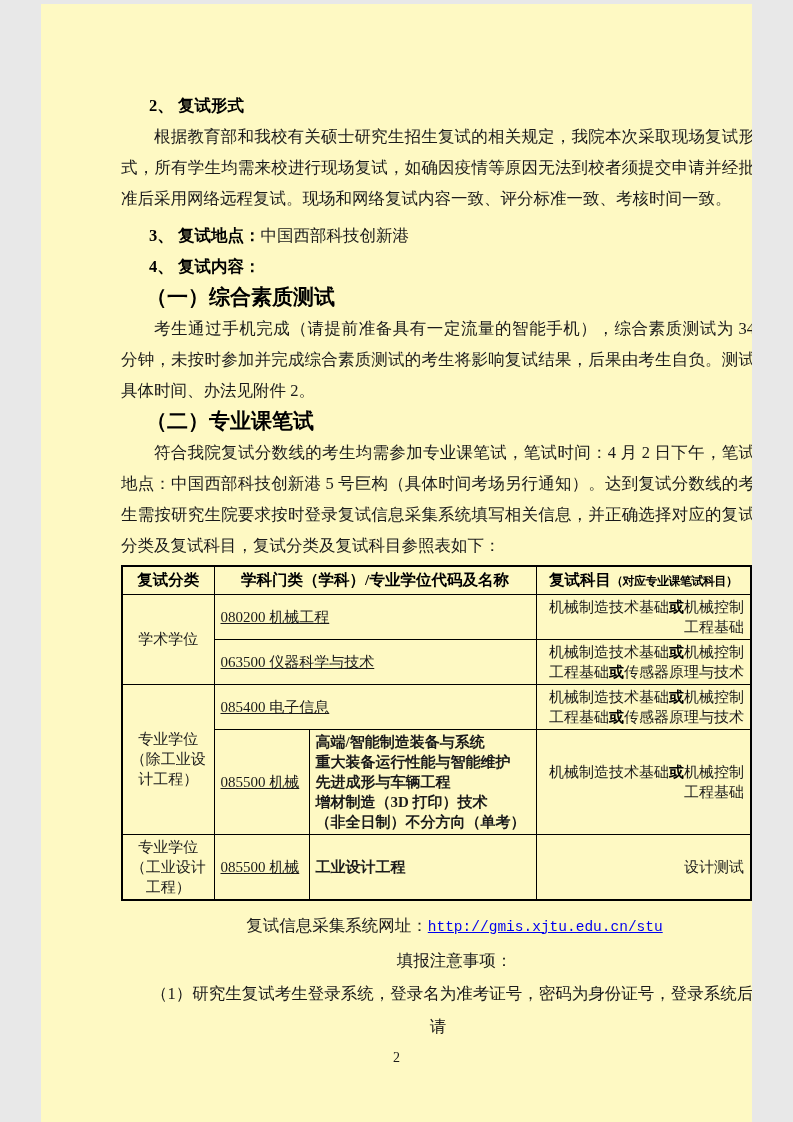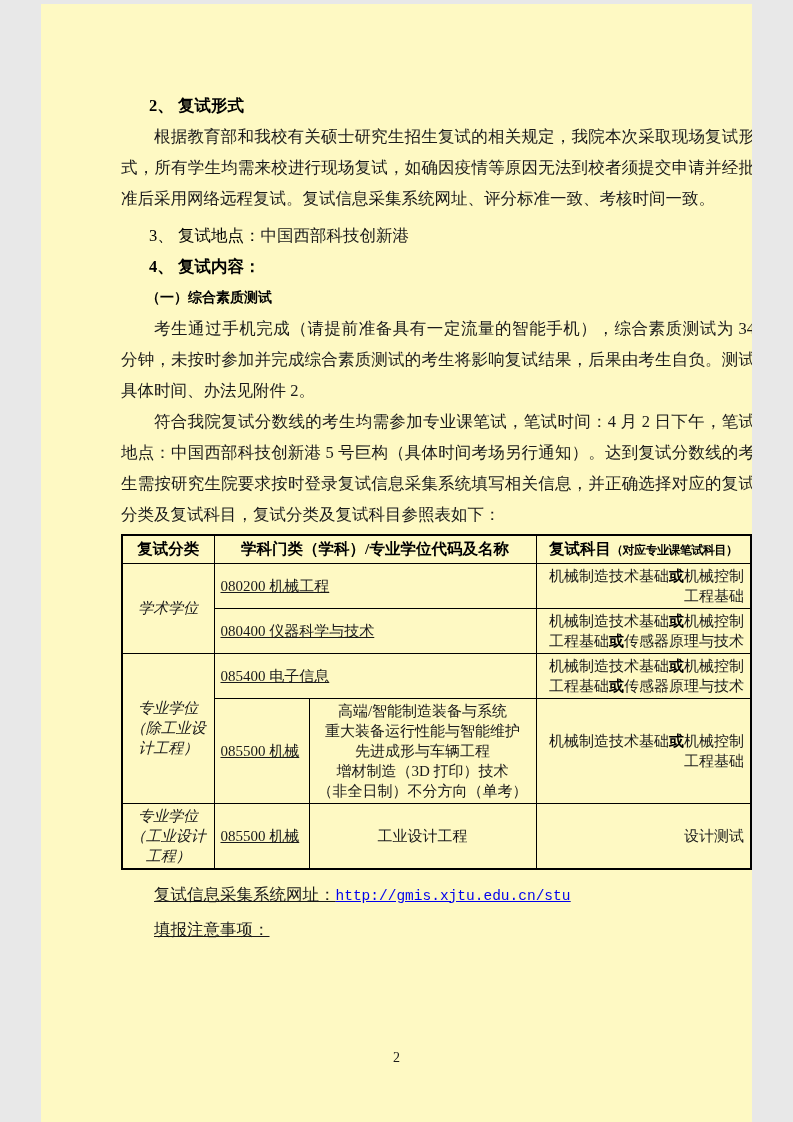--- a/index.html
+++ b/index.html
@@ -21,31 +21,31 @@
     width: 634px;
   }
   .h-num {
     font-weight: bold;
     color: #000;
     font-size: 16.5px;
     line-height: 31px;
     text-indent: 28px;
   }
   .h3line { font-size: 16.5px; line-height: 31px; text-indent: 28px; margin-top: 6px; }
-  .h3line .lbl { font-weight: normal; color: #000; }
+  .h3line .lbl { font-weight: bold; color: #000; }
   .para {
     font-size: 16.5px;
     line-height: 31px;
     text-align: justify;
     text-indent: 33px;
   }
   .h-paren {
     font-weight: bold;
     color: #000;
-    font-size: 14px;
+    font-size: 21px;
     line-height: 31px;
     text-indent: 25px;
   }
   table.ref {
     margin-top: 4px;
     width: 629px;
     border-collapse: collapse;
     table-layout: fixed;
     font-size: 15px;
     color: #1a1a1a;
@@ -58,28 +58,28 @@
     padding: 2px 6px;
     overflow: hidden;
   }
   tr.rhead { height: 28px; }
   tr.r1, tr.r2 { height: 41px; }
   tr.r3 { height: 40px; }
   tr.r4 { height: 101px; }
   tr.r5 { height: 62px; }
   table.ref th { font-weight: bold; color: #000; text-align: center; padding: 2px 2px; font-size: 15.5px; }
   table.ref th .note { font-size: 12px; letter-spacing: -0.5px; }
-  td.cat { text-align: center; padding: 2px 2px; font-style: italic; }
+  td.cat { text-align: center; padding: 2px 2px; }
   td.prog { text-align: left; padding-left: 10px; text-decoration: underline; }
-  td.dir { text-align: center; padding-left: 8px; }
+  td.dir { text-align: left; padding-left: 8px; font-weight: bold; }
   td.subj { text-align: right; padding-left: 8px; padding-right: 6px; }
   .pre { white-space: pre-line; }
   td b, .subj b { font-weight: bold; color: #000; }
   .after-table { margin-top: 8px; }
-  .info-line { font-size: 16.5px; line-height: 33px; text-indent: 33px; text-align: left; text-decoration: underline; }
+  .info-line { font-size: 16.5px; line-height: 33px; text-indent: 33px; text-align: center; }
   .info-line.note1 { text-indent: 28px; }
   a.syslink {
     color: #0000ee;
     text-decoration: underline;
     font-family: "Liberation Mono", "DejaVu Sans Mono", monospace;
     font-size: 14.5px;
   }
   .page-number {
     position: absolute;
     left: 0;
@@ -90,29 +90,30 @@
     color: #1a1a1a;
   }
 </style>
 </head>
 <body>
 
 <div class="page">
   <div class="content">
 
     <div class="h-num">2、 复试形式</div>
-    <p class="para">根据教育部和我校有关硕士研究生招生复试的相关规定，我院本次采取现场复试形式，所有学生均需来校进行现场复试，如确因疫情等原因无法到校者须提交申请并经批准后采用网络远程复试。复试信息采集系统网址、评分标准一致、考核时间一致。</p>
+    <p class="para">根据教育部和我校有关硕士研究生招生复试的相关规定，我院本次采取现场复试形式，所有学生均需来校进行现场复试，如确因疫情等原因无法到校者须提交申请并经批准后采用网络远程复试。现场和网络复试内容一致、评分标准一致、考核时间一致。</p>
 
     <div class="h3line"><span class="lbl">3、 复试地点：</span><span>中国西部科技创新港</span></div>
 
     <div class="h-num">4、 复试内容：</div>
 
     <div class="h-paren">（一）综合素质测试</div>
     <p class="para">考生通过手机完成（请提前准备具有一定流量的智能手机），综合素质测试为 34 分钟，未按时参加并完成综合素质测试的考生将影响复试结果，后果由考生自负。测试具体时间、办法见附件 2。</p>
 
+    <div class="h-paren">（二）专业课笔试</div>
     <p class="para">符合我院复试分数线的考生均需参加专业课笔试，笔试时间：4 月 2 日下午，笔试地点：中国西部科技创新港 5 号巨构（具体时间考场另行通知）。达到复试分数线的考生需按研究生院要求按时登录复试信息采集系统填写相关信息，并正确选择对应的复试分类及复试科目，复试分类及复试科目参照表如下：</p>
 
     <table class="ref">
       <colgroup>
         <col style="width:92px">
         <col style="width:95px">
         <col style="width:227px">
         <col style="width:215px">
       </colgroup>
       <tbody>
@@ -120,21 +121,21 @@
         <th>复试分类</th>
         <th colspan="2">学科门类（学科）/专业学位代码及名称</th>
         <th><span>复试科目</span><span class="note">（对应专业课笔试科目）</span></th>
       </tr>
       <tr class="r1">
         <td class="cat" rowspan="2">学术学位</td>
         <td class="prog" colspan="2">080200 机械工程</td>
         <td class="subj">机械制造技术基础<b>或</b>机械控制工程基础</td>
       </tr>
       <tr class="r2">
-        <td class="prog" colspan="2">080400 仪器科学与技术</td>
+        <td class="prog" colspan="2">063500 仪器科学与技术</td>
         <td class="subj">机械制造技术基础<b>或</b>机械控制工程基础<b>或</b>传感器原理与技术</td>
       </tr>
       <tr class="r3">
         <td class="cat pre" rowspan="2">专业学位
 （除工业设
 计工程）</td>
         <td class="prog" colspan="2">085400 电子信息</td>
         <td class="subj">机械制造技术基础<b>或</b>机械控制工程基础<b>或</b>传感器原理与技术</td>
       </tr>
       <tr class="r4">
@@ -152,17 +153,18 @@
 工程）</td>
         <td class="prog">085500 机械</td>
         <td class="dir">工业设计工程</td>
         <td class="subj">设计测试</td>
       </tr>
     </tbody>
       </table>
 
     <div class="info-line after-table"><span>复试信息采集系统网址：</span><a class="syslink" href="#">http://gmis.xjtu.edu.cn/stu</a></div>
     <div class="info-line">填报注意事项：</div>
+    <div class="info-line note1">（1）研究生复试考生登录系统，登录名为准考证号，密码为身份证号，登录系统后请</div>
 
   </div>
 
   <div class="page-number">2</div>
 </div>
 
 </body></html>

